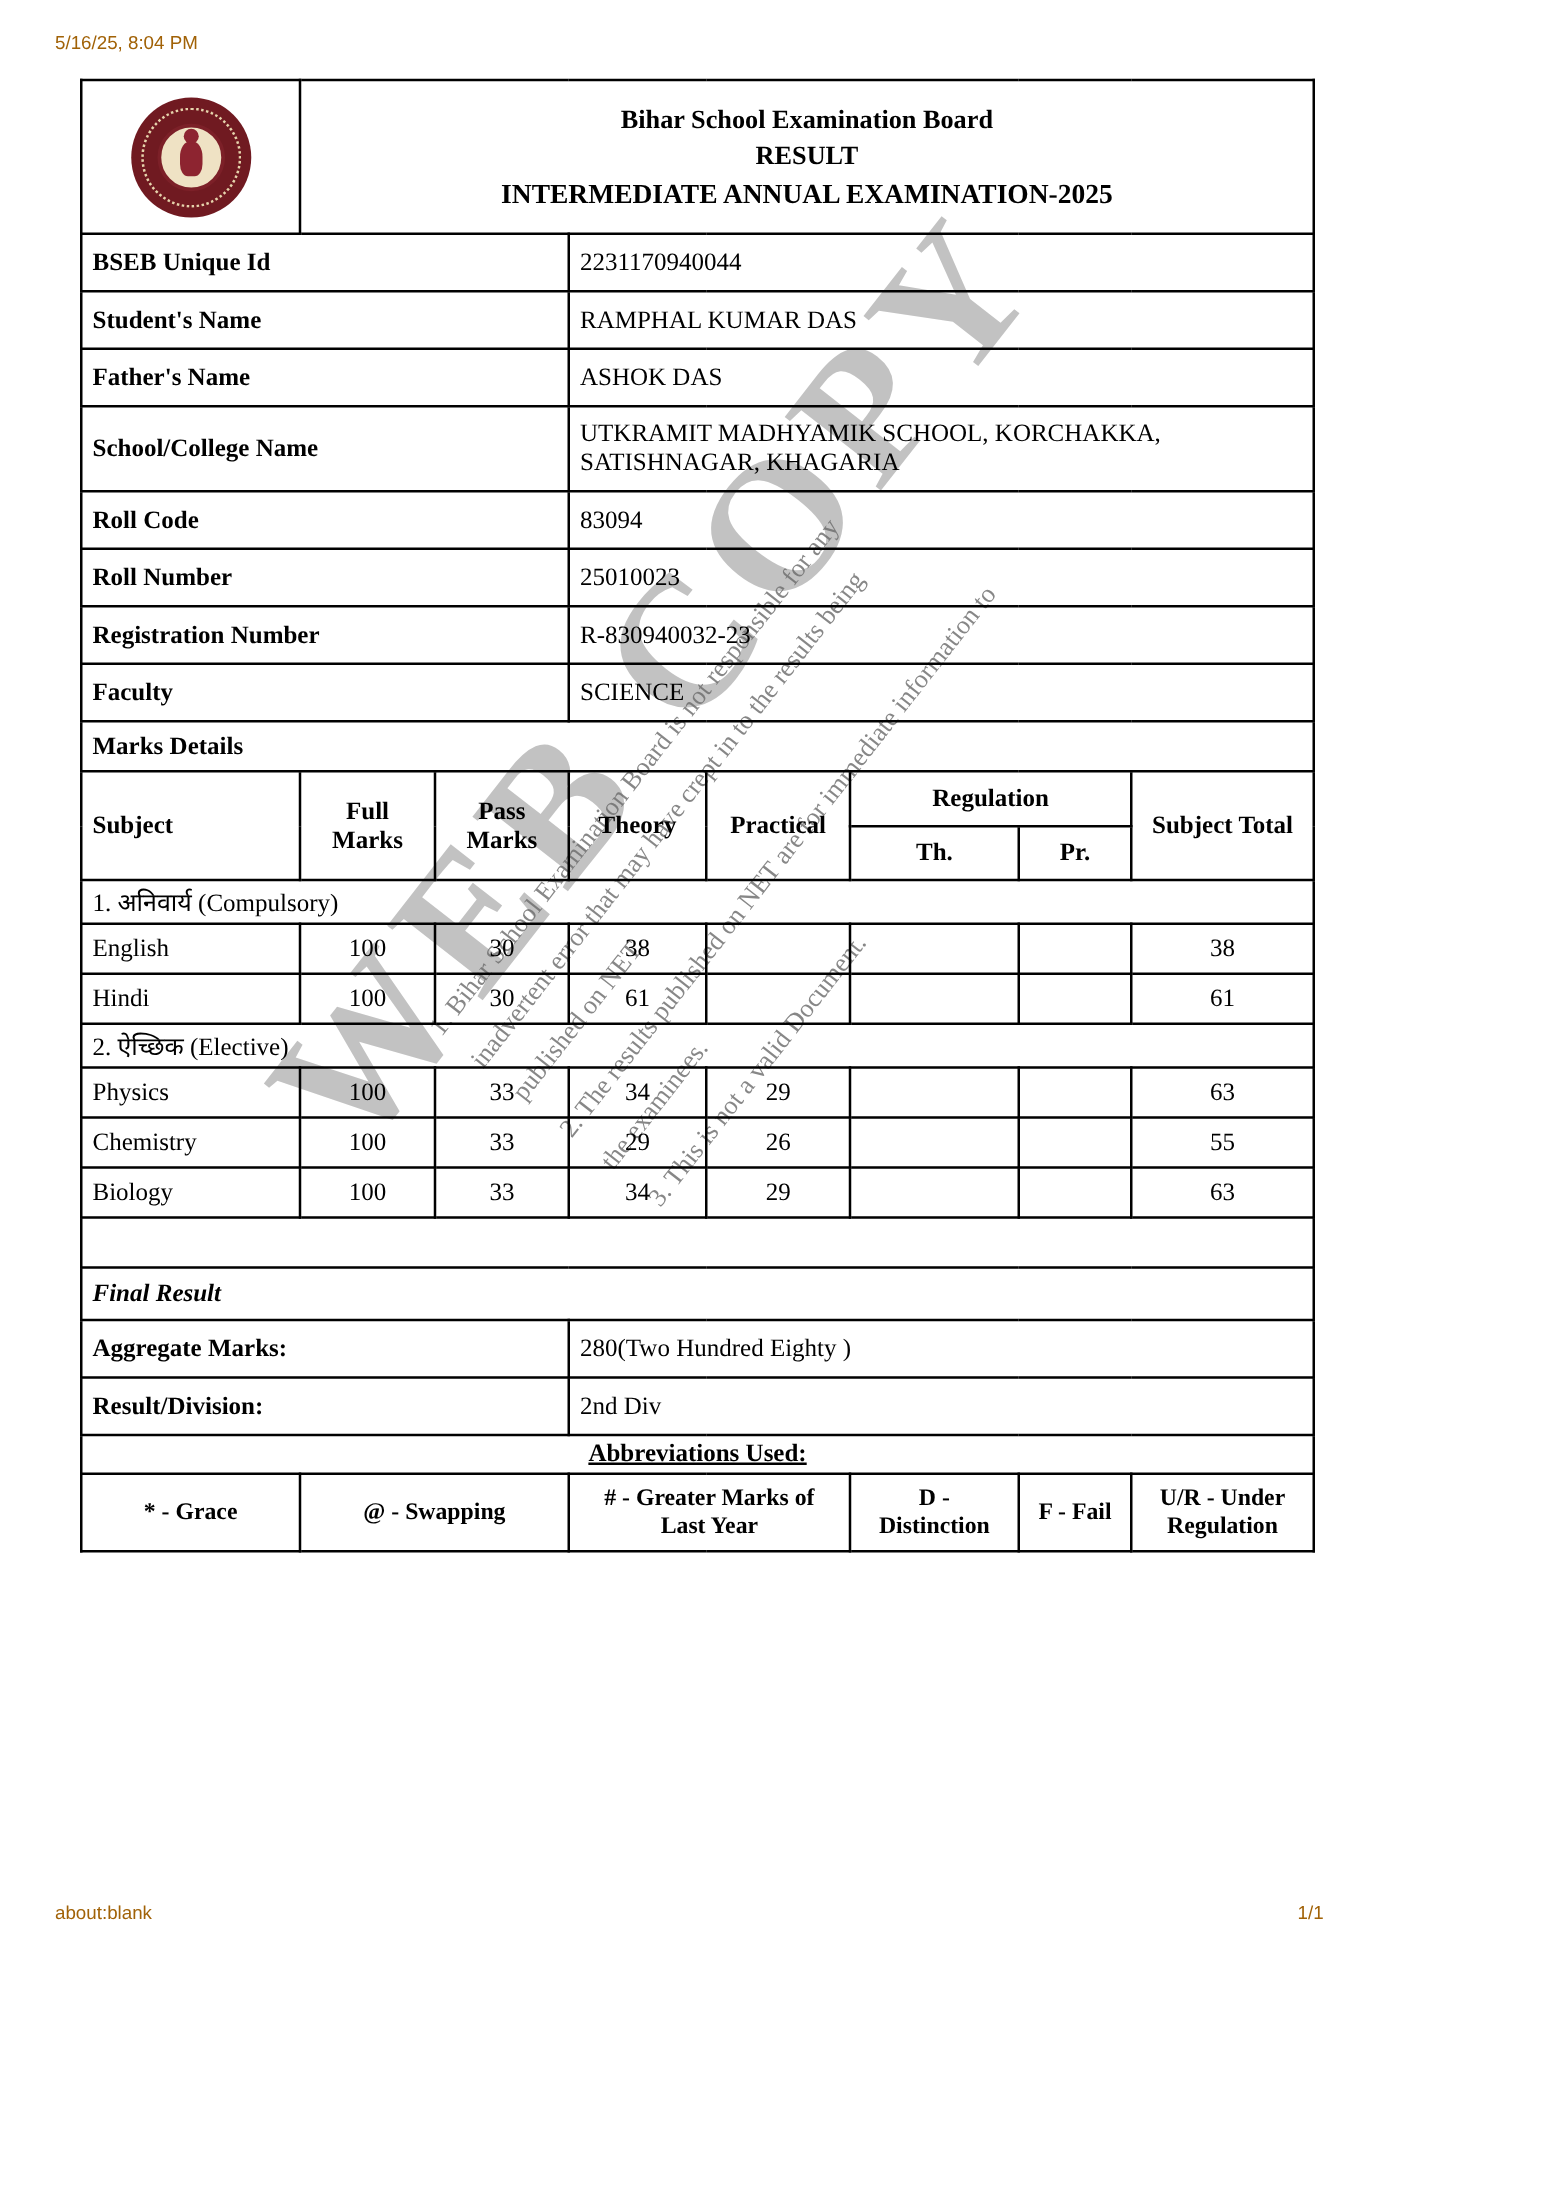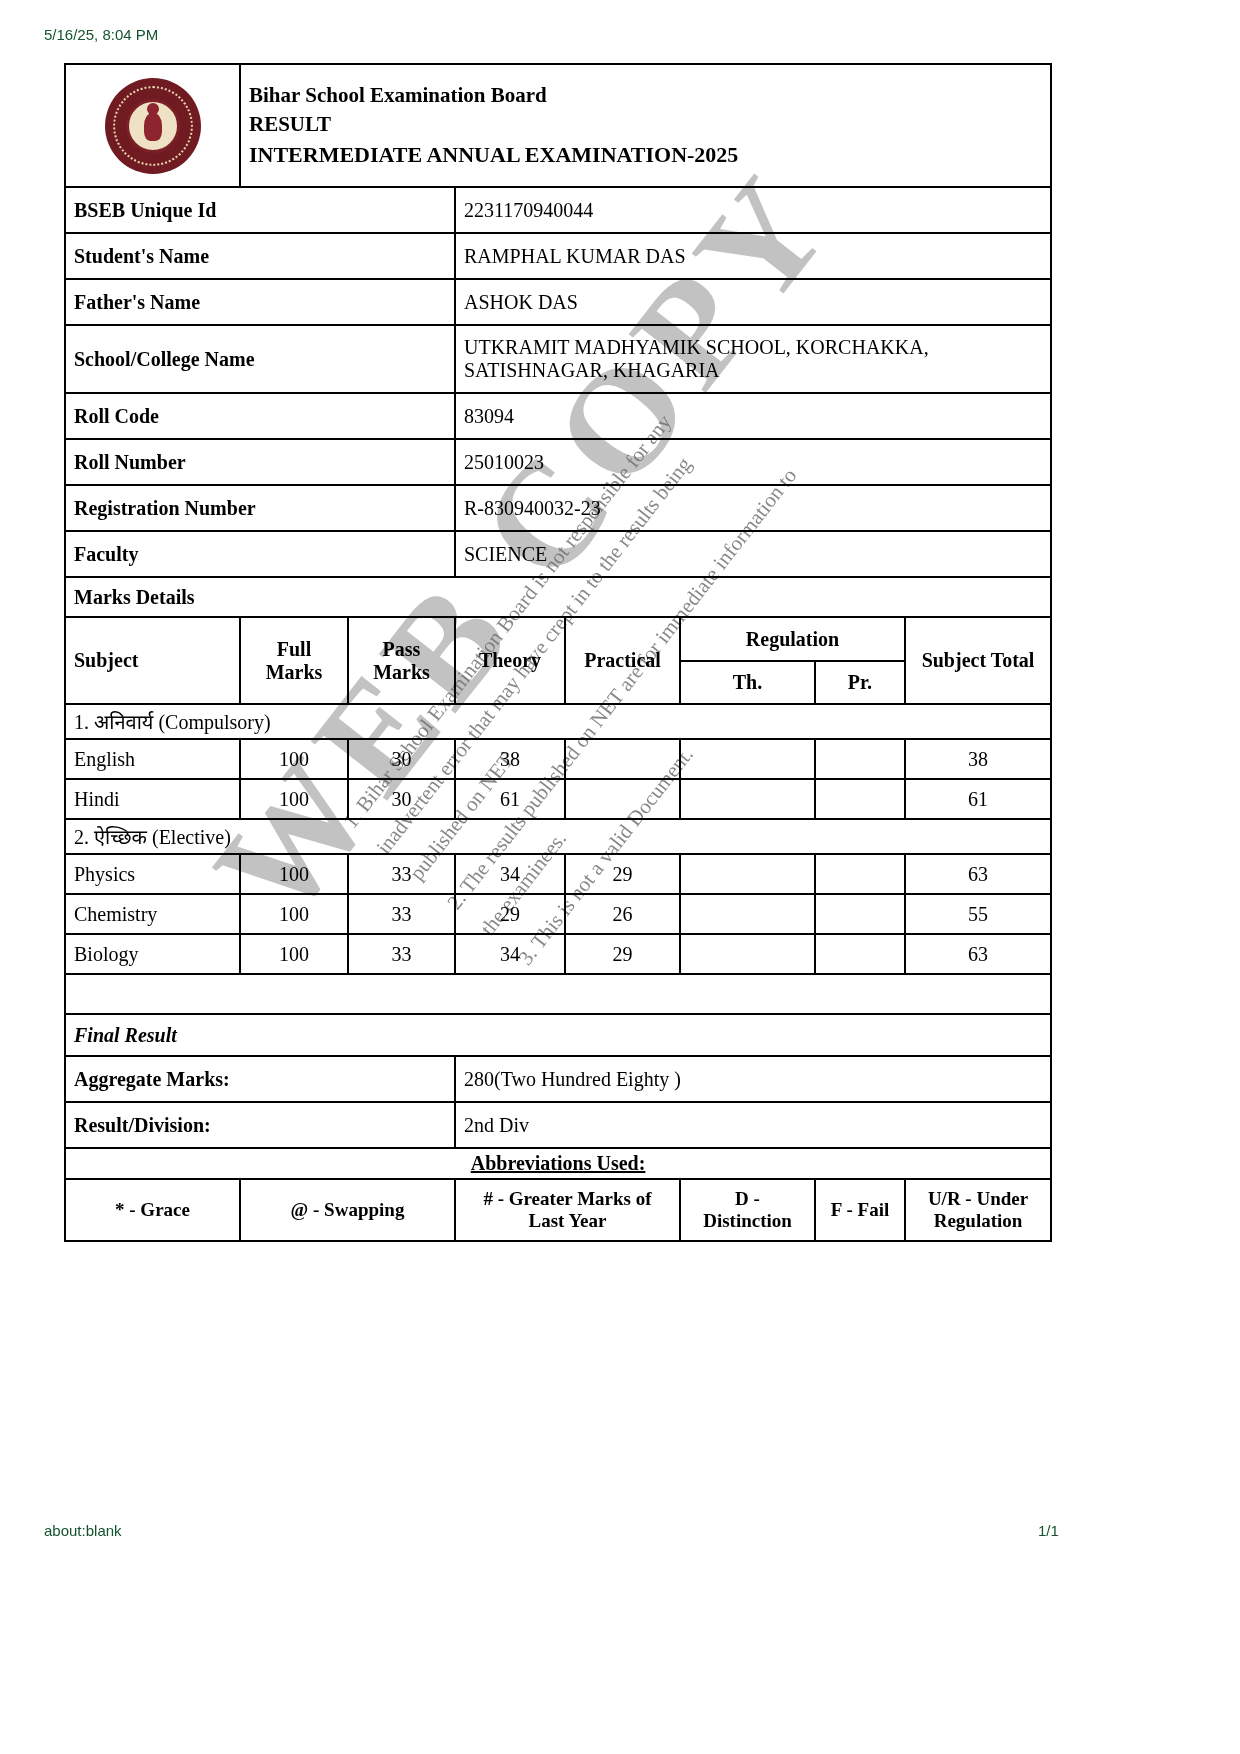--- a/index.html
+++ b/index.html
@@ -1,18 +1,18 @@
 <!DOCTYPE html>
 <html><head>
 <meta charset="utf-8">
 <style>
   * { margin:0; padding:0; box-sizing:border-box; }
   html,body { width:1240px; height:1754px; background:#ffffff; font-family:"Liberation Serif", serif; color:#000; position:relative; overflow:hidden; }
 
-  .print-meta { position:absolute; font-family:"Liberation Sans", sans-serif; font-size:15px; color:#14532d; z-index:2; }
+  .print-meta { position:absolute; font-family:"Liberation Sans", sans-serif; font-size:15px; color:#a16207; z-index:2; }
   .pm-top-left { left:44px; top:26px; }
   .pm-bot-left { left:44px; top:1522px; }
   .pm-bot-right { left:1038px; top:1522px; }
 
   
   .watermark { position:absolute; inset:0; z-index:0; pointer-events:none; }
   .wm-main {
     position:absolute; left:90px; top:490px; width:820px; text-align:center;
     font-size:148px; font-weight:bold; letter-spacing:12px; white-space:nowrap;
     color:rgba(110,110,110,0.42); transform:rotate(-52deg);
@@ -40,21 +40,21 @@
   tr.bar td { height:40px; }
   tr.marks-head1 td { height:44px; font-weight:bold; }
   tr.marks-head2 td { height:43px; font-weight:bold; }
   tr.group td { height:34px; font-weight:normal; }
   tr.data td { height:40px; }
   tr.spacer td { height:40px; }
   tr.final td { height:42px;font-style:italic; }
   tr.abbr-title td { height:26px; }
   tr.abbr-row td { height:62px; font-weight:bold; text-align:center; font-size:19px; }
 
-  .title-cell { text-align:left; }
+  .title-cell { text-align:center; }
   .title-cell .t1 { font-size:21px; font-weight:bold; line-height:1.35; }
   .title-cell .t2 { font-size:22px; font-weight:bold; line-height:1.35; margin-top:2px; }
 
   .agg-words { }
 
   
   .logo-cell { text-align:center; }
   .logo { width:96px; height:96px; margin:0 auto; border-radius:50%; background:#701a21; position:relative; }
   .logo::before { content:""; position:absolute; inset:8px; border-radius:50%; border:2px dotted #e6d4ac; }
   .logo-center { position:absolute; inset:21px; border-radius:50%; background:#efe2c4; border:3px solid #7c2028; }

